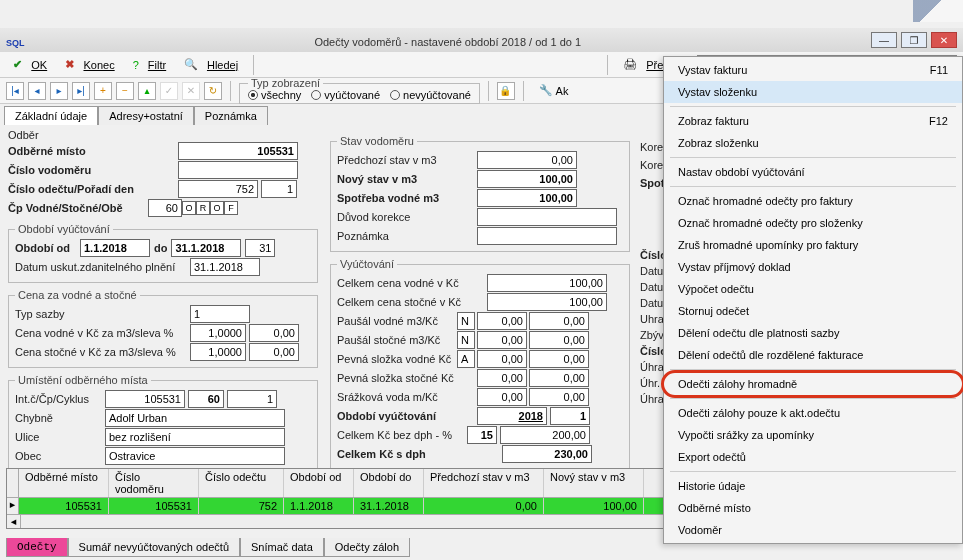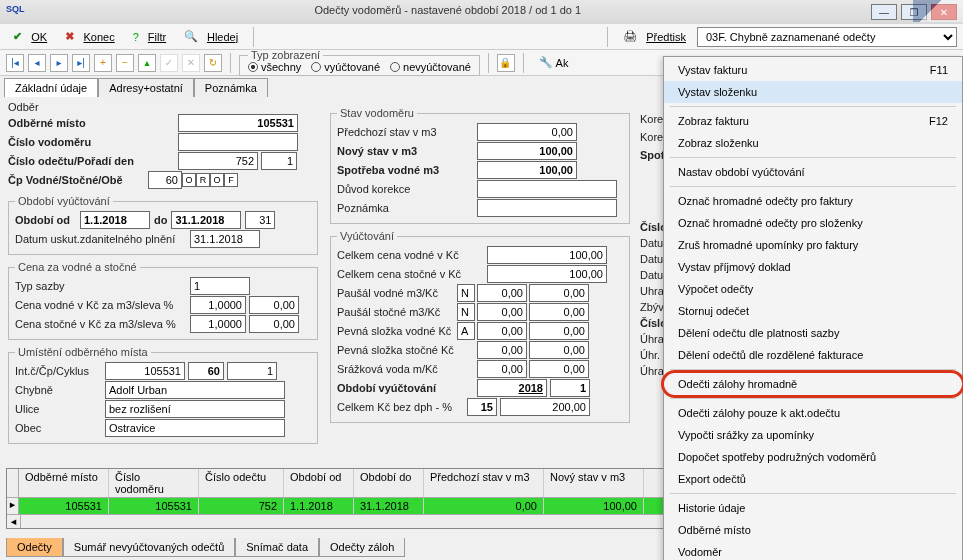--- a/index.html
+++ b/index.html
@@ -1,17 +1,17 @@
 <!DOCTYPE html>
 <html><head>
 <meta charset="utf-8">
 <style>
   * { box-sizing: border-box; font-family: "Segoe UI", Tahoma, sans-serif; font-size: 11px; }
   body { margin: 0; background: #f0f0f0; width: 963px; height: 560px; overflow: hidden; position: relative; }
-  .titlebar { height: 24px; background: linear-gradient(#e8e8e8,#d8d8d8); display: flex; align-items: flex-start; padding: 4px 6px; font-size: 13px; color: #333; }
+  .titlebar { height: 24px; background: linear-gradient(#e8e8e8,#d8d8d8); display: flex; align-items: flex-end; padding: 4px 6px; font-size: 13px; color: #333; margin-top: 28px; }
   .titlebar .title { flex: 1; text-align: center; }
   .titlebar .wbtns { display: flex; gap: 4px; }
   .wbtn { width: 26px; height: 16px; border: 1px solid #777; display:flex; align-items:center; justify-content:center; font-size:10px; cursor:pointer; }
   .wbtn.min { background:#e4ecf7; }
   .wbtn.max { background:#e4ecf7; }
   .wbtn.close { background:#d9534f; color:#fff; border-color:#b03b37; }
   .toolbar1, .toolbar2 { height: 26px; display:flex; align-items:center; gap:4px; padding: 2px 6px; border-bottom:1px solid #ccc; background:#f5f5f5; }
   .tbtn { display:flex; align-items:center; gap:3px; padding: 1px 6px; border:1px solid transparent; cursor:pointer; }
   .sep { width:1px; height:20px; background:#bbb; margin:0 4px; }
   .navbtn { width:18px; height:18px; border:1px solid #aaa; background:#fff; display:flex; align-items:center; justify-content:center; cursor:pointer; font-size:10px; color:#1a63b8; }
@@ -32,21 +32,21 @@
   .leftcol { position:absolute; left:8px; top:4px; width:310px; }
   .midcol { position:absolute; left:330px; top:4px; width:300px; }
   .rightcol { position:absolute; left:640px; top:110px; width:140px; }
   .grid { position:absolute; left:6px; top:468px; width:950px; border:1px solid #888; background:#fff; }
   .grid .hdr { display:flex; background:#eee; border-bottom:1px solid #aaa; }
   .grid .hdr .cell, .grid .gridrow .cell { padding:2px 6px; border-right:1px solid #ccc; }
   .grid .gridrow { display:flex; background:#33d633; }
   .grid .sel { width:12px; background:#eee; border-right:1px solid #aaa; text-align:center; }
   .bottomtabs { position:absolute; left:6px; top:538px; display:flex; }
   .btab { padding:3px 10px; border:1px solid #999; background:#eee; border-top:none; cursor:pointer; }
-  .btab.active { background:#fdba74; }
+  .btab.active { background:#ec4899;font-family:Liberation Mono, monospace; }
   .menu { position:absolute; right:0; top:56px; width:300px; background:#f4f4f4; border:1px solid #999; box-shadow:-2px 2px 6px rgba(0,0,0,.2); padding:2px 0; z-index:100; }
   .menu .mitem { padding:5px 14px; cursor:pointer; display:flex; }
   .menu .mitem .mlbl { flex:1; }
   .menu .mitem.hl { background:#d6e8f7; }
   .menu .msep { height:1px; background:#ccc; margin:3px 6px; }
   .menu .mitem.ring { outline:3px solid #d9341a; outline-offset:0; border-radius:14px; }
   .green { color:#1c8b1c; font-weight:bold; }
   .red { color:#c0392b; font-weight:bold; }
   .corner-art { position:absolute; top:0; right:0; width:50px; height:22px; background:linear-gradient(135deg,#1a3f7a 40%, #fff 40%); opacity:.4; }
   fieldset { border:1px solid #bbb; margin:6px 0 3px 0; padding:3px 6px 5px 6px; }
@@ -272,20 +272,24 @@
       <div class="row">
           <span class="lbl bold" style="width:140px">Období vyúčtování</span>
           <input class="inp bold" style="width: 70px; text-decoration: underline;" value="2018">
           <input class="inp bold" style="width: 40px; margin-left: 3px;" value="1">
         </div>
       <div class="row">
           <span class="lbl" style="width:130px">Celkem Kč bez dph  - %</span>
           <input class="inp bold" style="width: 30px;" value="15">
           <input class="inp" style="width: 90px; margin-left: 3px;" value="200,00">
         </div>
+      <div class="row">
+          <span class="lbl bold" style="width:165px">Celkem Kč s dph</span>
+          <input class="inp bold" style="width: 90px;" value="230,00">
+        </div>
     </fieldset>
   </div>
 
   <div class="rightcol" style="top:12px;">
     <div class="lbl" style="margin-top:4px">Korekce odpočet v</div>
     <div class="lbl" style="margin-top:6px">Korekce odpočet s</div>
     <div class="lbl bold" style="margin-top:6px">Spotřeba stočn</div>
     <div class="lbl bold" style="margin-top:60px">Číslo fakt</div>
     <div class="lbl" style="margin-top:4px">Datum vyst</div>
     <div class="lbl" style="margin-top:4px">Datum DU:</div>
@@ -362,21 +366,21 @@
   <div class="mitem">
       <span class="mlbl">Označ hromadné odečty pro složenky</span>
     </div>
   <div class="mitem">
       <span class="mlbl">Zruš hromadné upomínky pro faktury</span>
     </div>
   <div class="mitem">
       <span class="mlbl">Vystav příjmový doklad</span>
     </div>
   <div class="mitem">
-      <span class="mlbl">Výpočet odečty</span>
+      <span class="mlbl">Výpočet odečtu</span>
     </div>
   <div class="mitem">
       <span class="mlbl">Stornuj odečet</span>
     </div>
   <div class="mitem">
       <span class="mlbl">Dělení odečtu dle platnosti sazby</span>
     </div>
   <div class="mitem">
       <span class="mlbl">Dělení odečtů dle rozdělené fakturace</span>
     </div>
@@ -385,23 +389,20 @@
       <span class="mlbl">Odečti zálohy hromadně</span>
     </div>
   <div class="msep"></div>
   <div class="mitem">
       <span class="mlbl">Odečti zálohy pouze k akt.odečtu</span>
     </div>
   <div class="mitem">
       <span class="mlbl">Vypočti srážky za upomínky</span>
     </div>
   <div class="mitem">
-      <span class="mlbl">Dopočet spotřeby podružných vodoměrů</span>
-    </div>
-  <div class="mitem">
       <span class="mlbl">Export odečtů</span>
     </div>
   <div class="msep"></div>
   <div class="mitem">
       <span class="mlbl">Historie údaje</span>
     </div>
   <div class="mitem">
       <span class="mlbl">Odběrné místo</span>
     </div>
   <div class="mitem">

